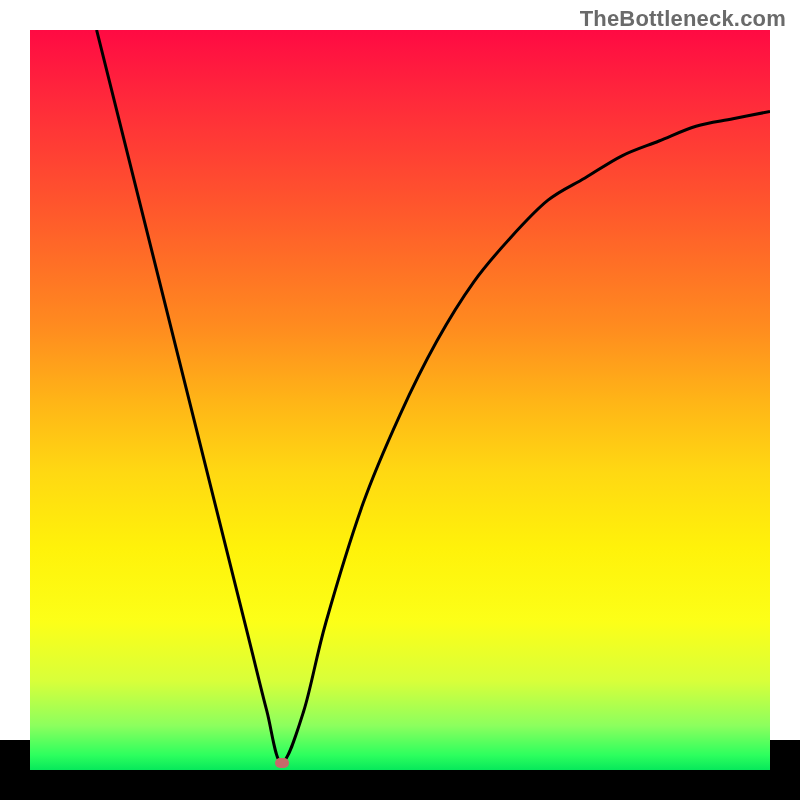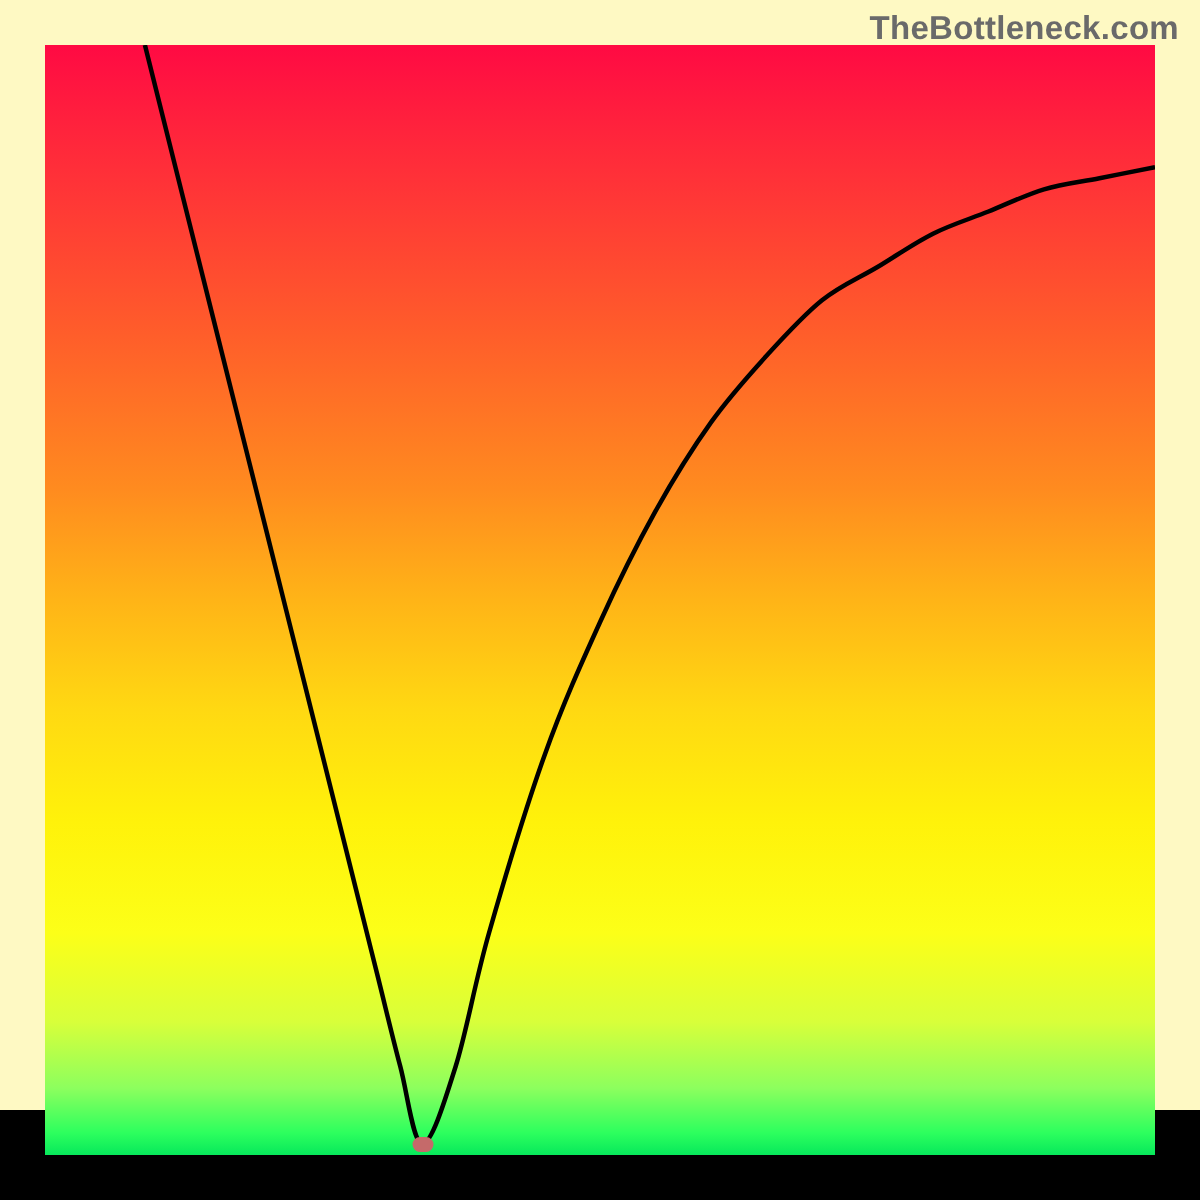--- a/index.html
+++ b/index.html
@@ -8,21 +8,21 @@
     width: 800px;
     height: 800px;
     background: #000;
     font-family: Arial, Helvetica, sans-serif;
     overflow: hidden;
   }
   .outer {
     position: relative;
     width: 800px;
     height: 740px;
-    background: #fef9c3;
+    background: #ffffff;
   }
   .watermark {
     position: absolute;
     top: 6px;
     right: 14px;
     color: #6a6a6a;
     font-size: 22px;
     font-weight: 600;
     letter-spacing: 0.2px;
     user-select: none;

